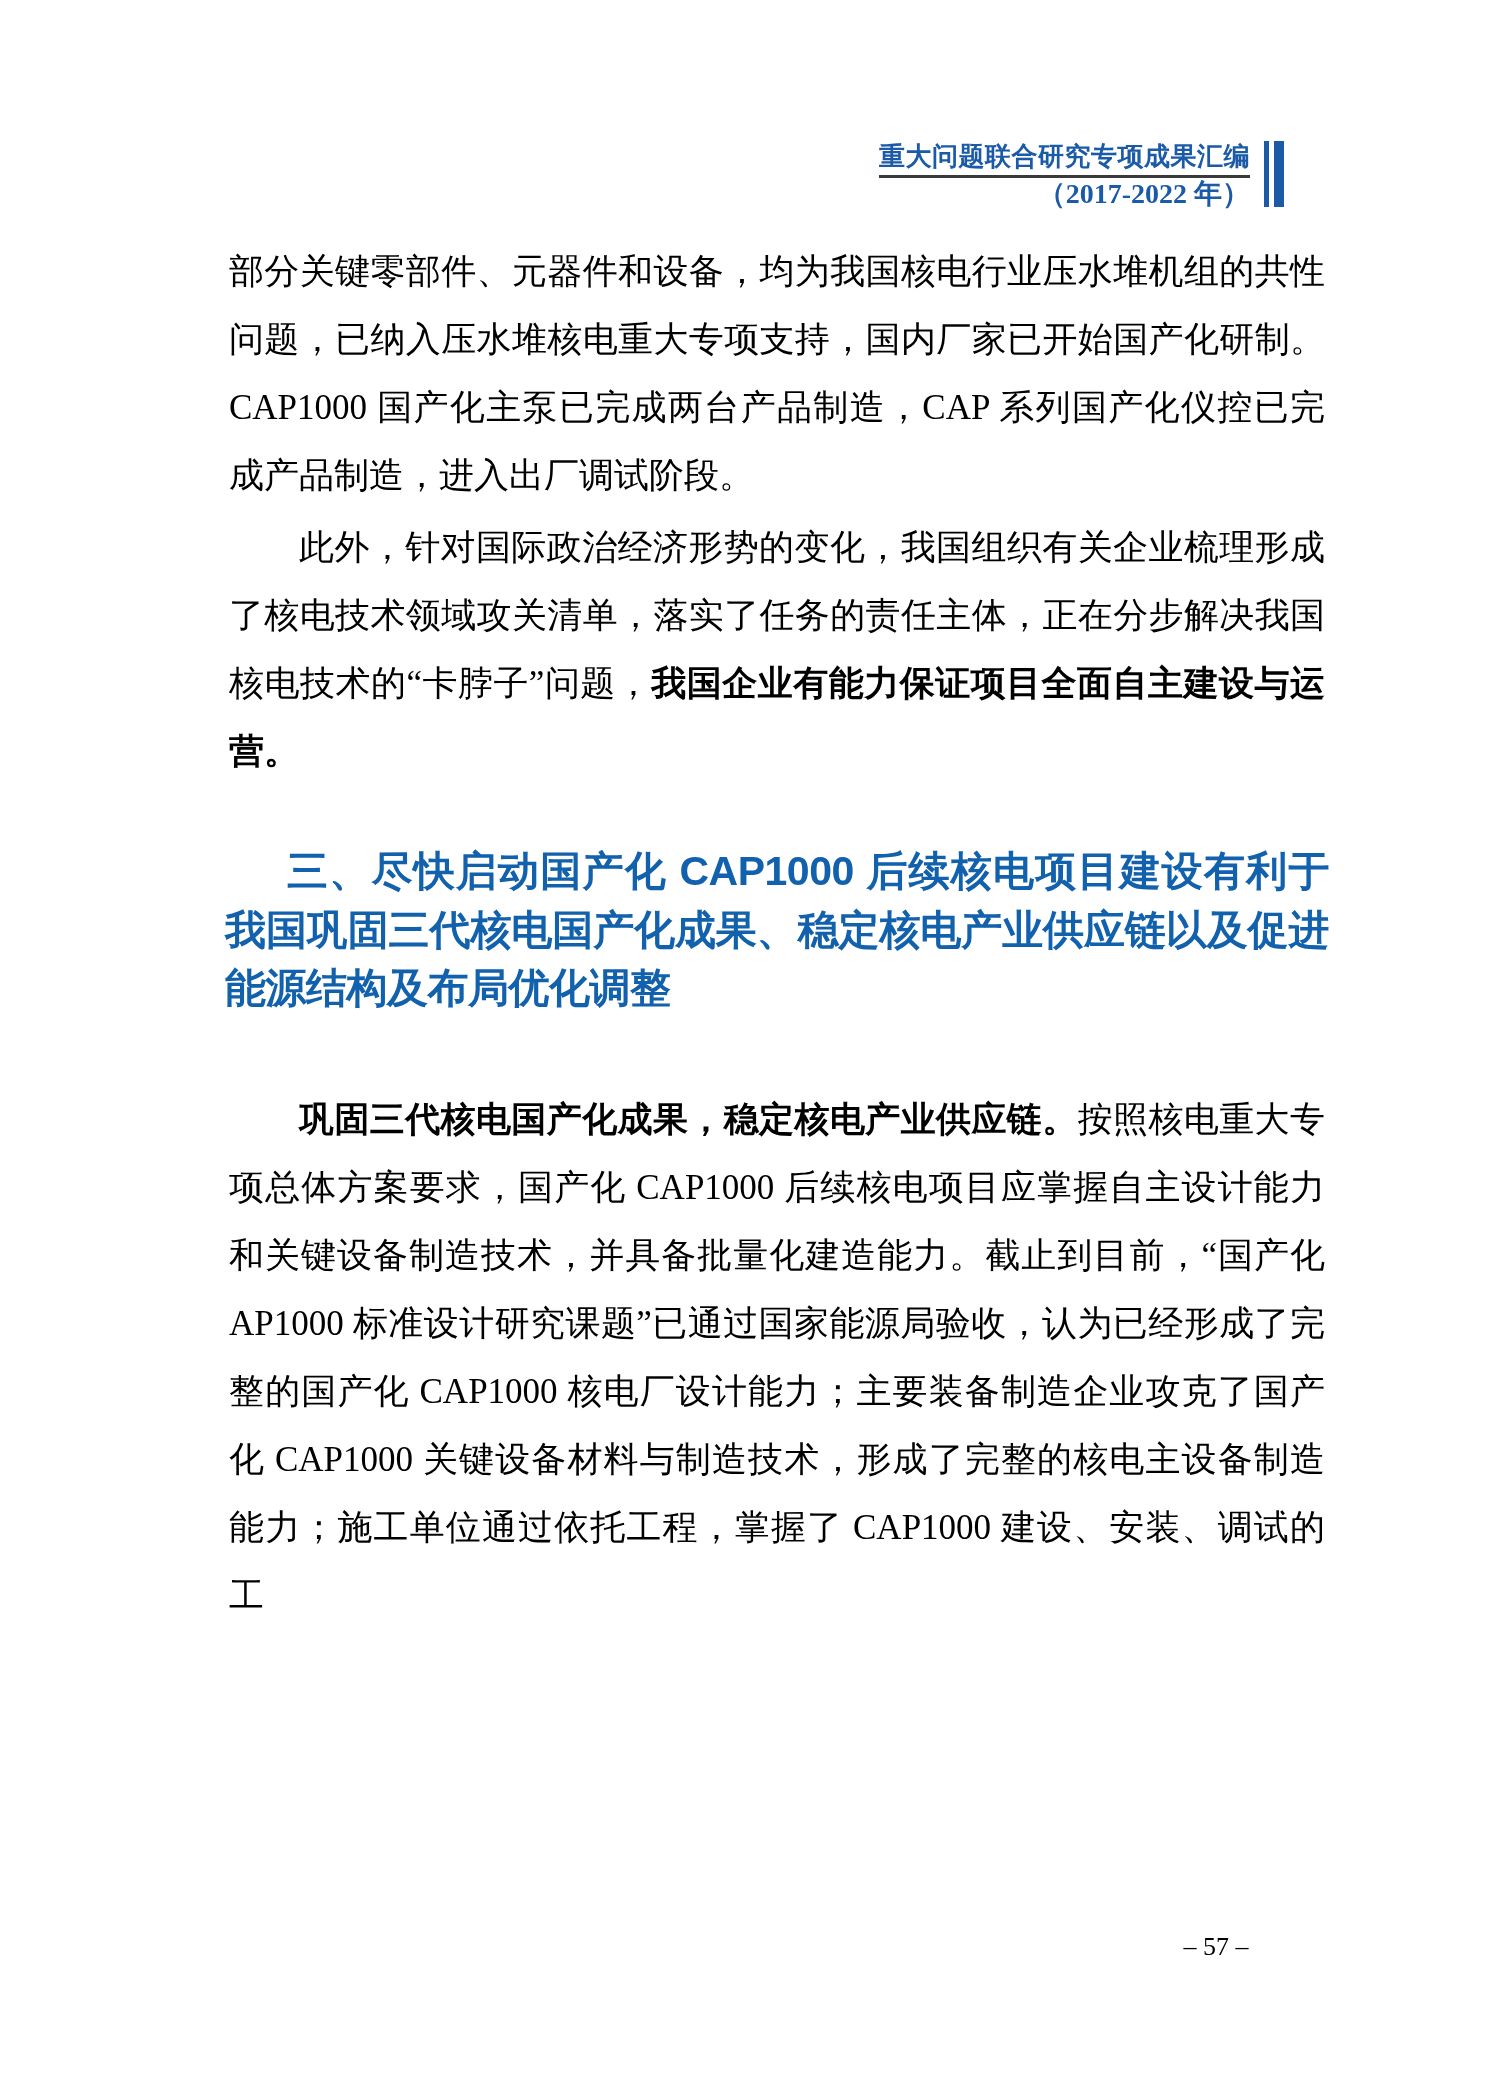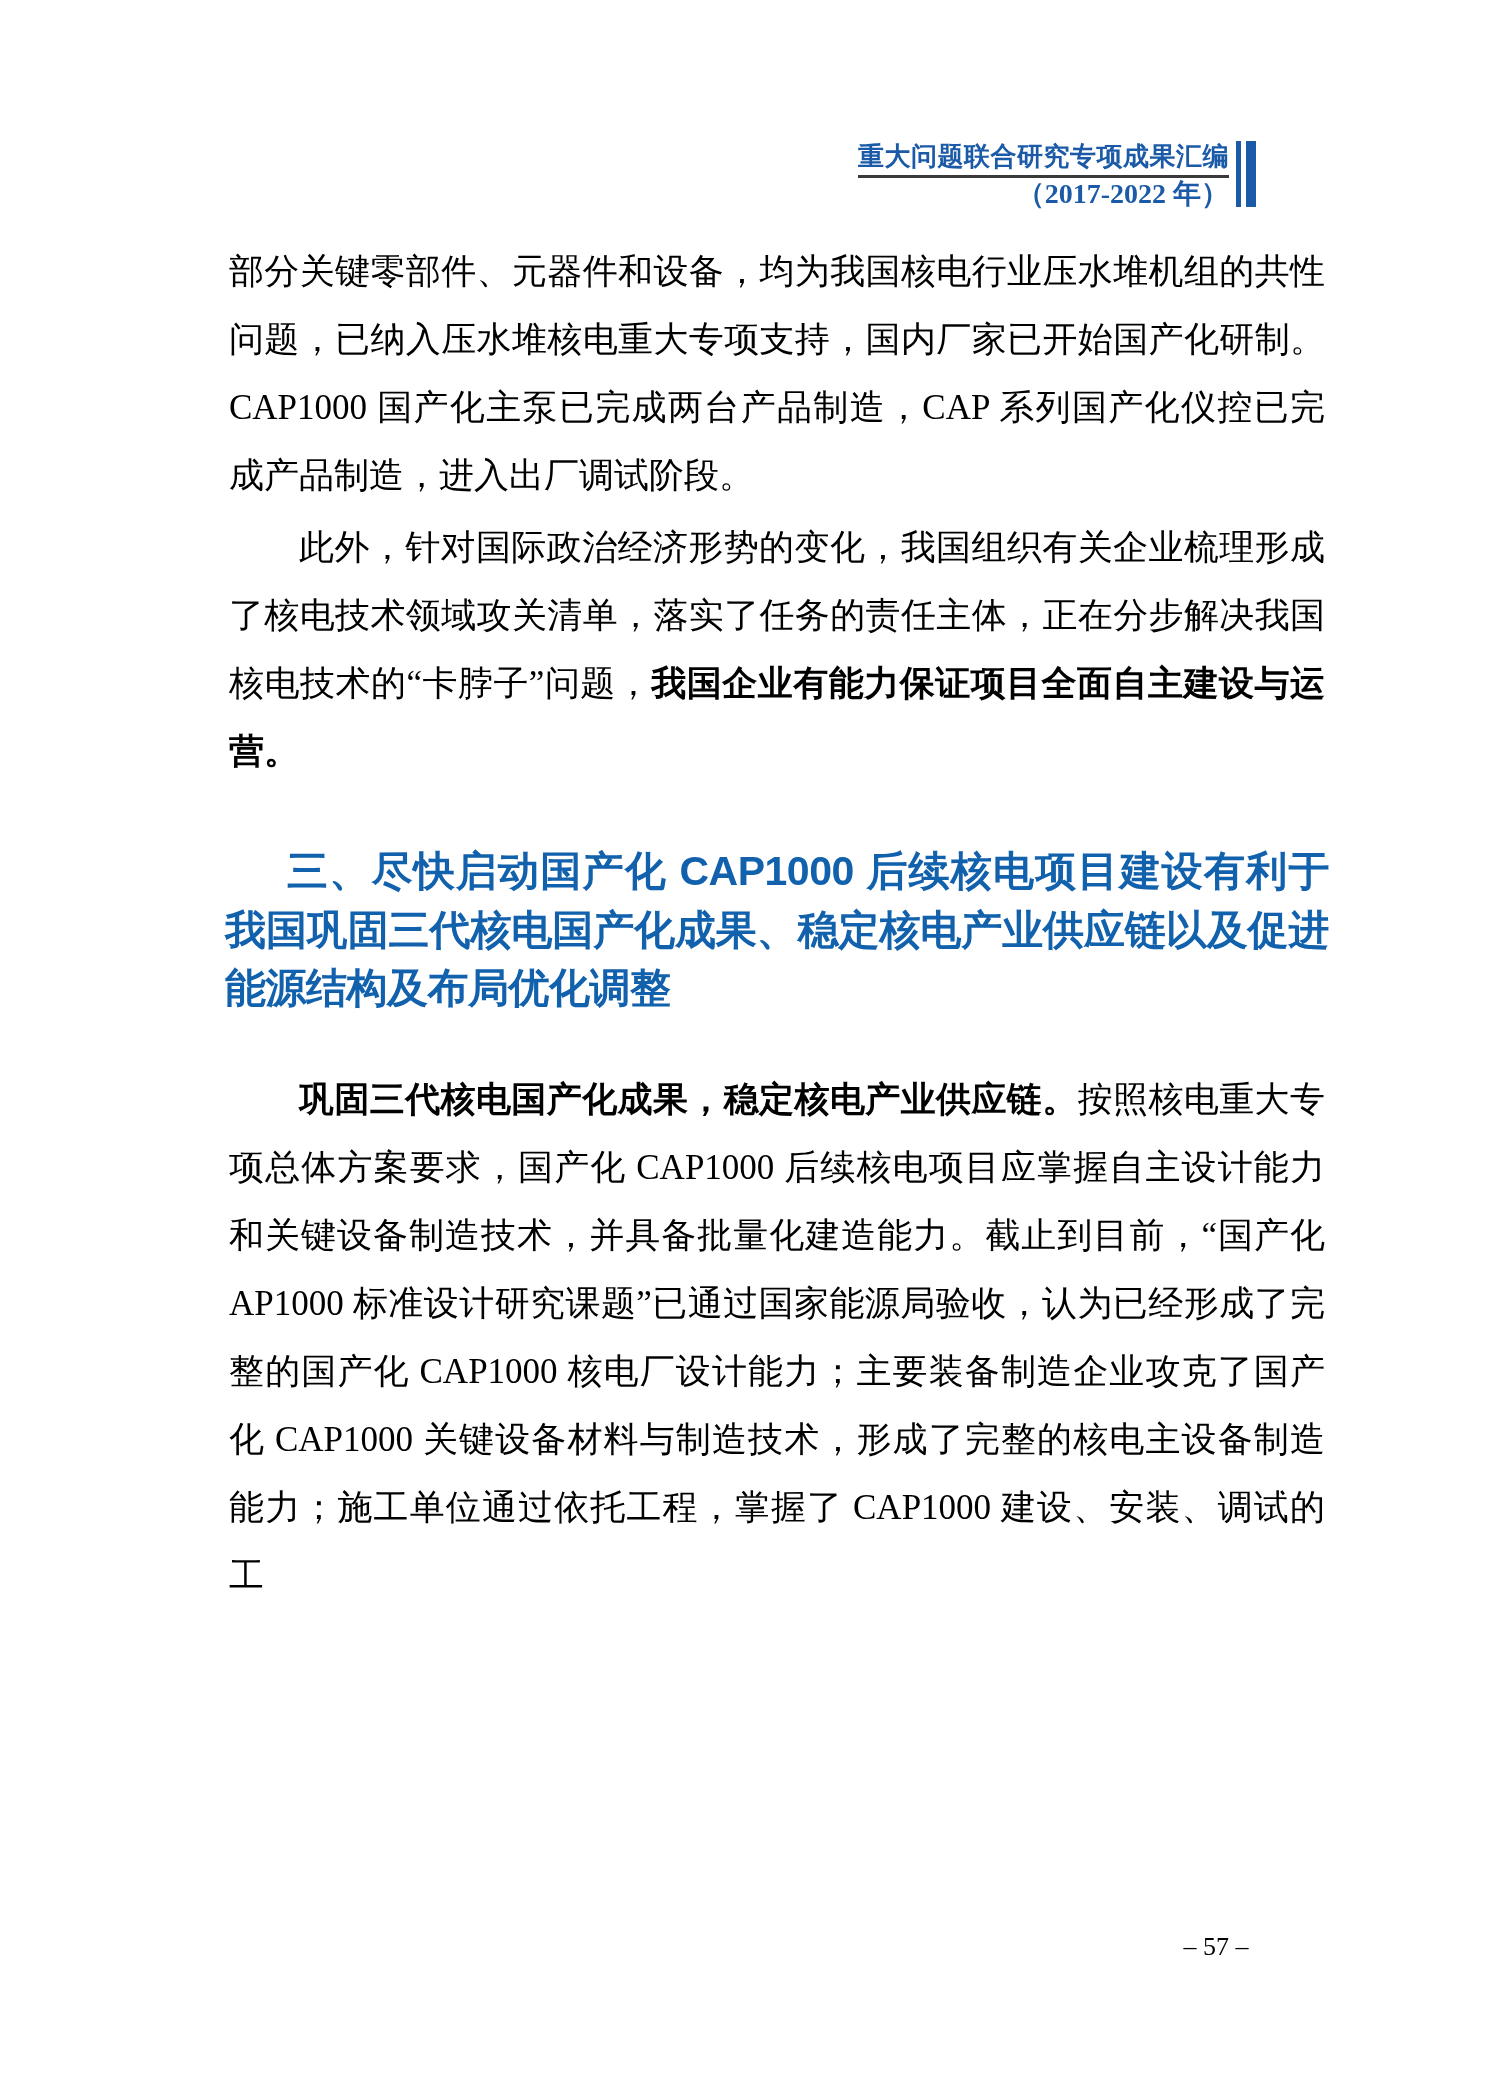--- a/index.html
+++ b/index.html
@@ -12,22 +12,22 @@
     position:relative;
     width:1504px;height:2095px;
     background:#ffffff;
     overflow:hidden;
     font-family:"Liberation Serif","DejaVu Serif",serif;
     color:#000;
   }
 
   
   .header{
-    position:absolute; top:141px; right:248px;
-    display:flex; gap:7px; align-items:stretch;
+    position:absolute; top:141px; right:220px;
+    display:flex; gap:14px; align-items:stretch;
   }
   .header-text{ text-align:right; }
   .header-title{
     color:var(--accent);
     font-weight:bold;
     font-size:26px; line-height:32px;
     letter-spacing:0.5px;
     white-space:nowrap;
   }
   .header-rule{ height:3px; background:var(--rule); margin-top:2px; }
@@ -50,21 +50,21 @@
     font-size:35px;
     line-height:68px;
     text-align:justify;
     text-justify:inter-ideograph;
     text-indent:70px;
   }
   .body-p.no-indent{ text-indent:0; }
   .body-p b{ font-weight:bold; }
 
   .section-heading{
-    margin:56px 0 48px 0;
+    margin:56px 0 68px 0;
     color:var(--heading);
     font-family:"Liberation Sans","DejaVu Sans",sans-serif;
     font-weight:bold;
     font-size:41px;
     line-height:58.5px;
     letter-spacing:-0.5px;
   }
   .heading-line{
     text-align:justify;
     text-align-last:justify;

